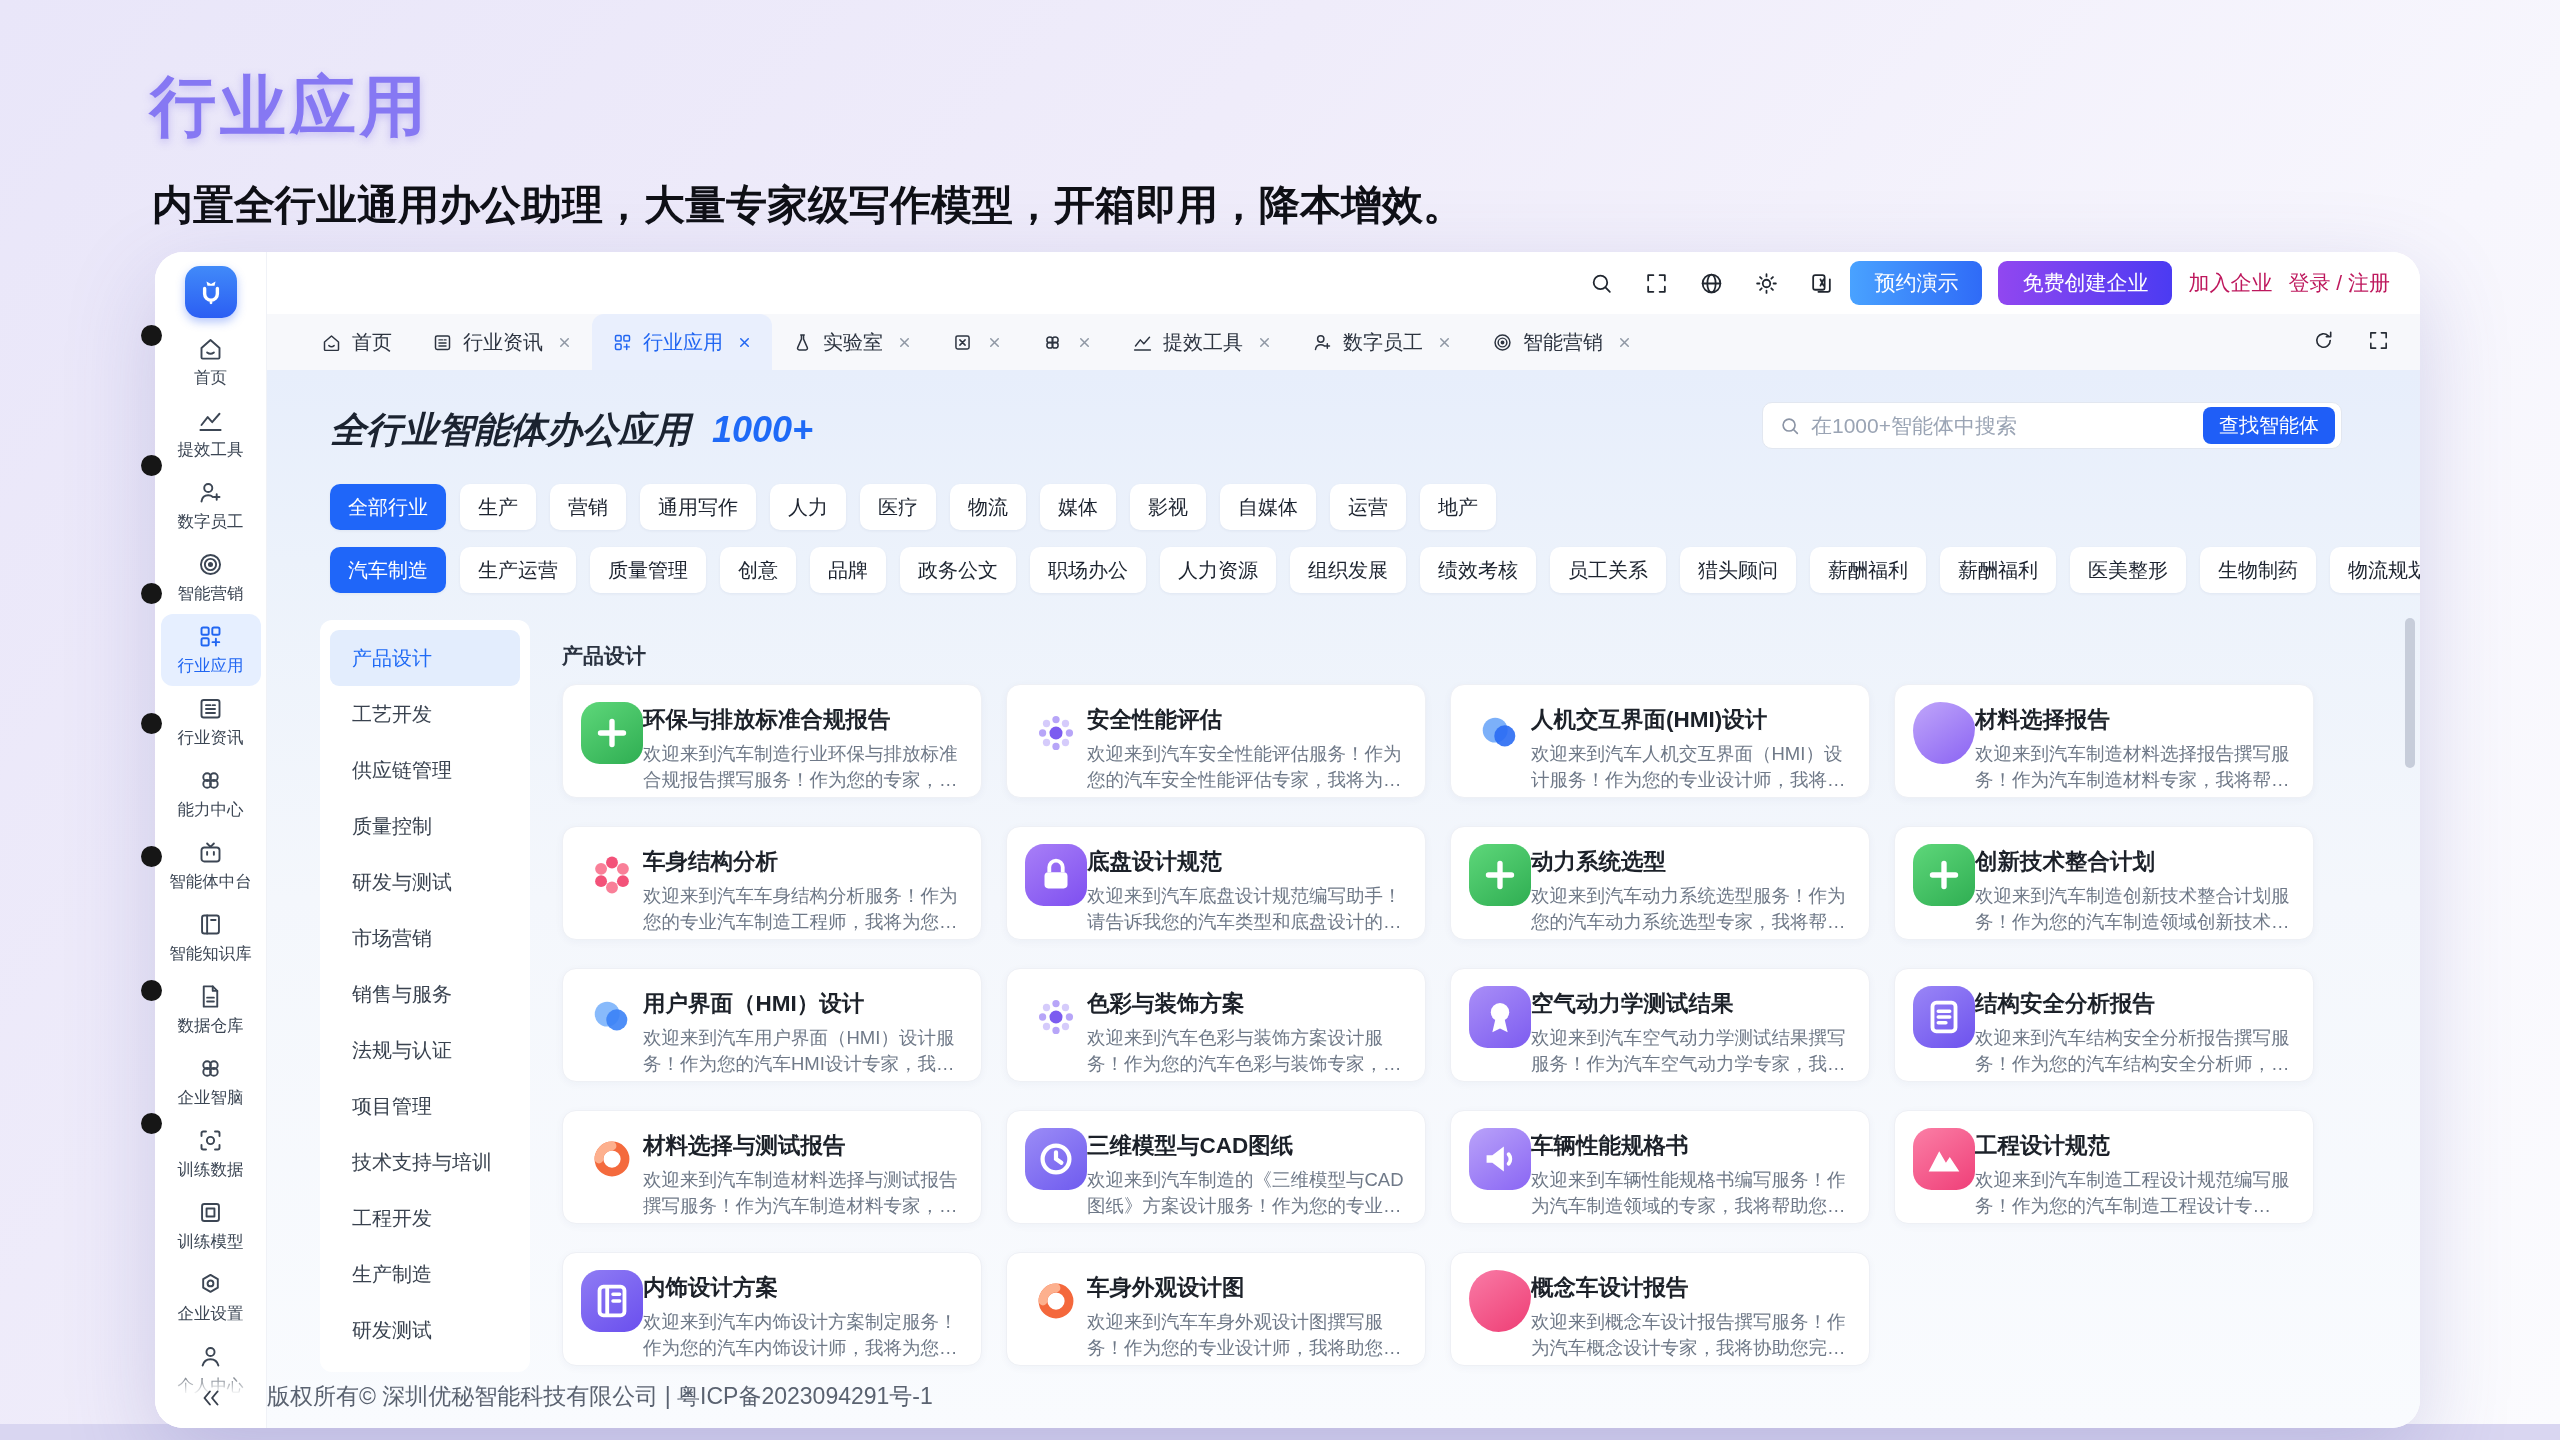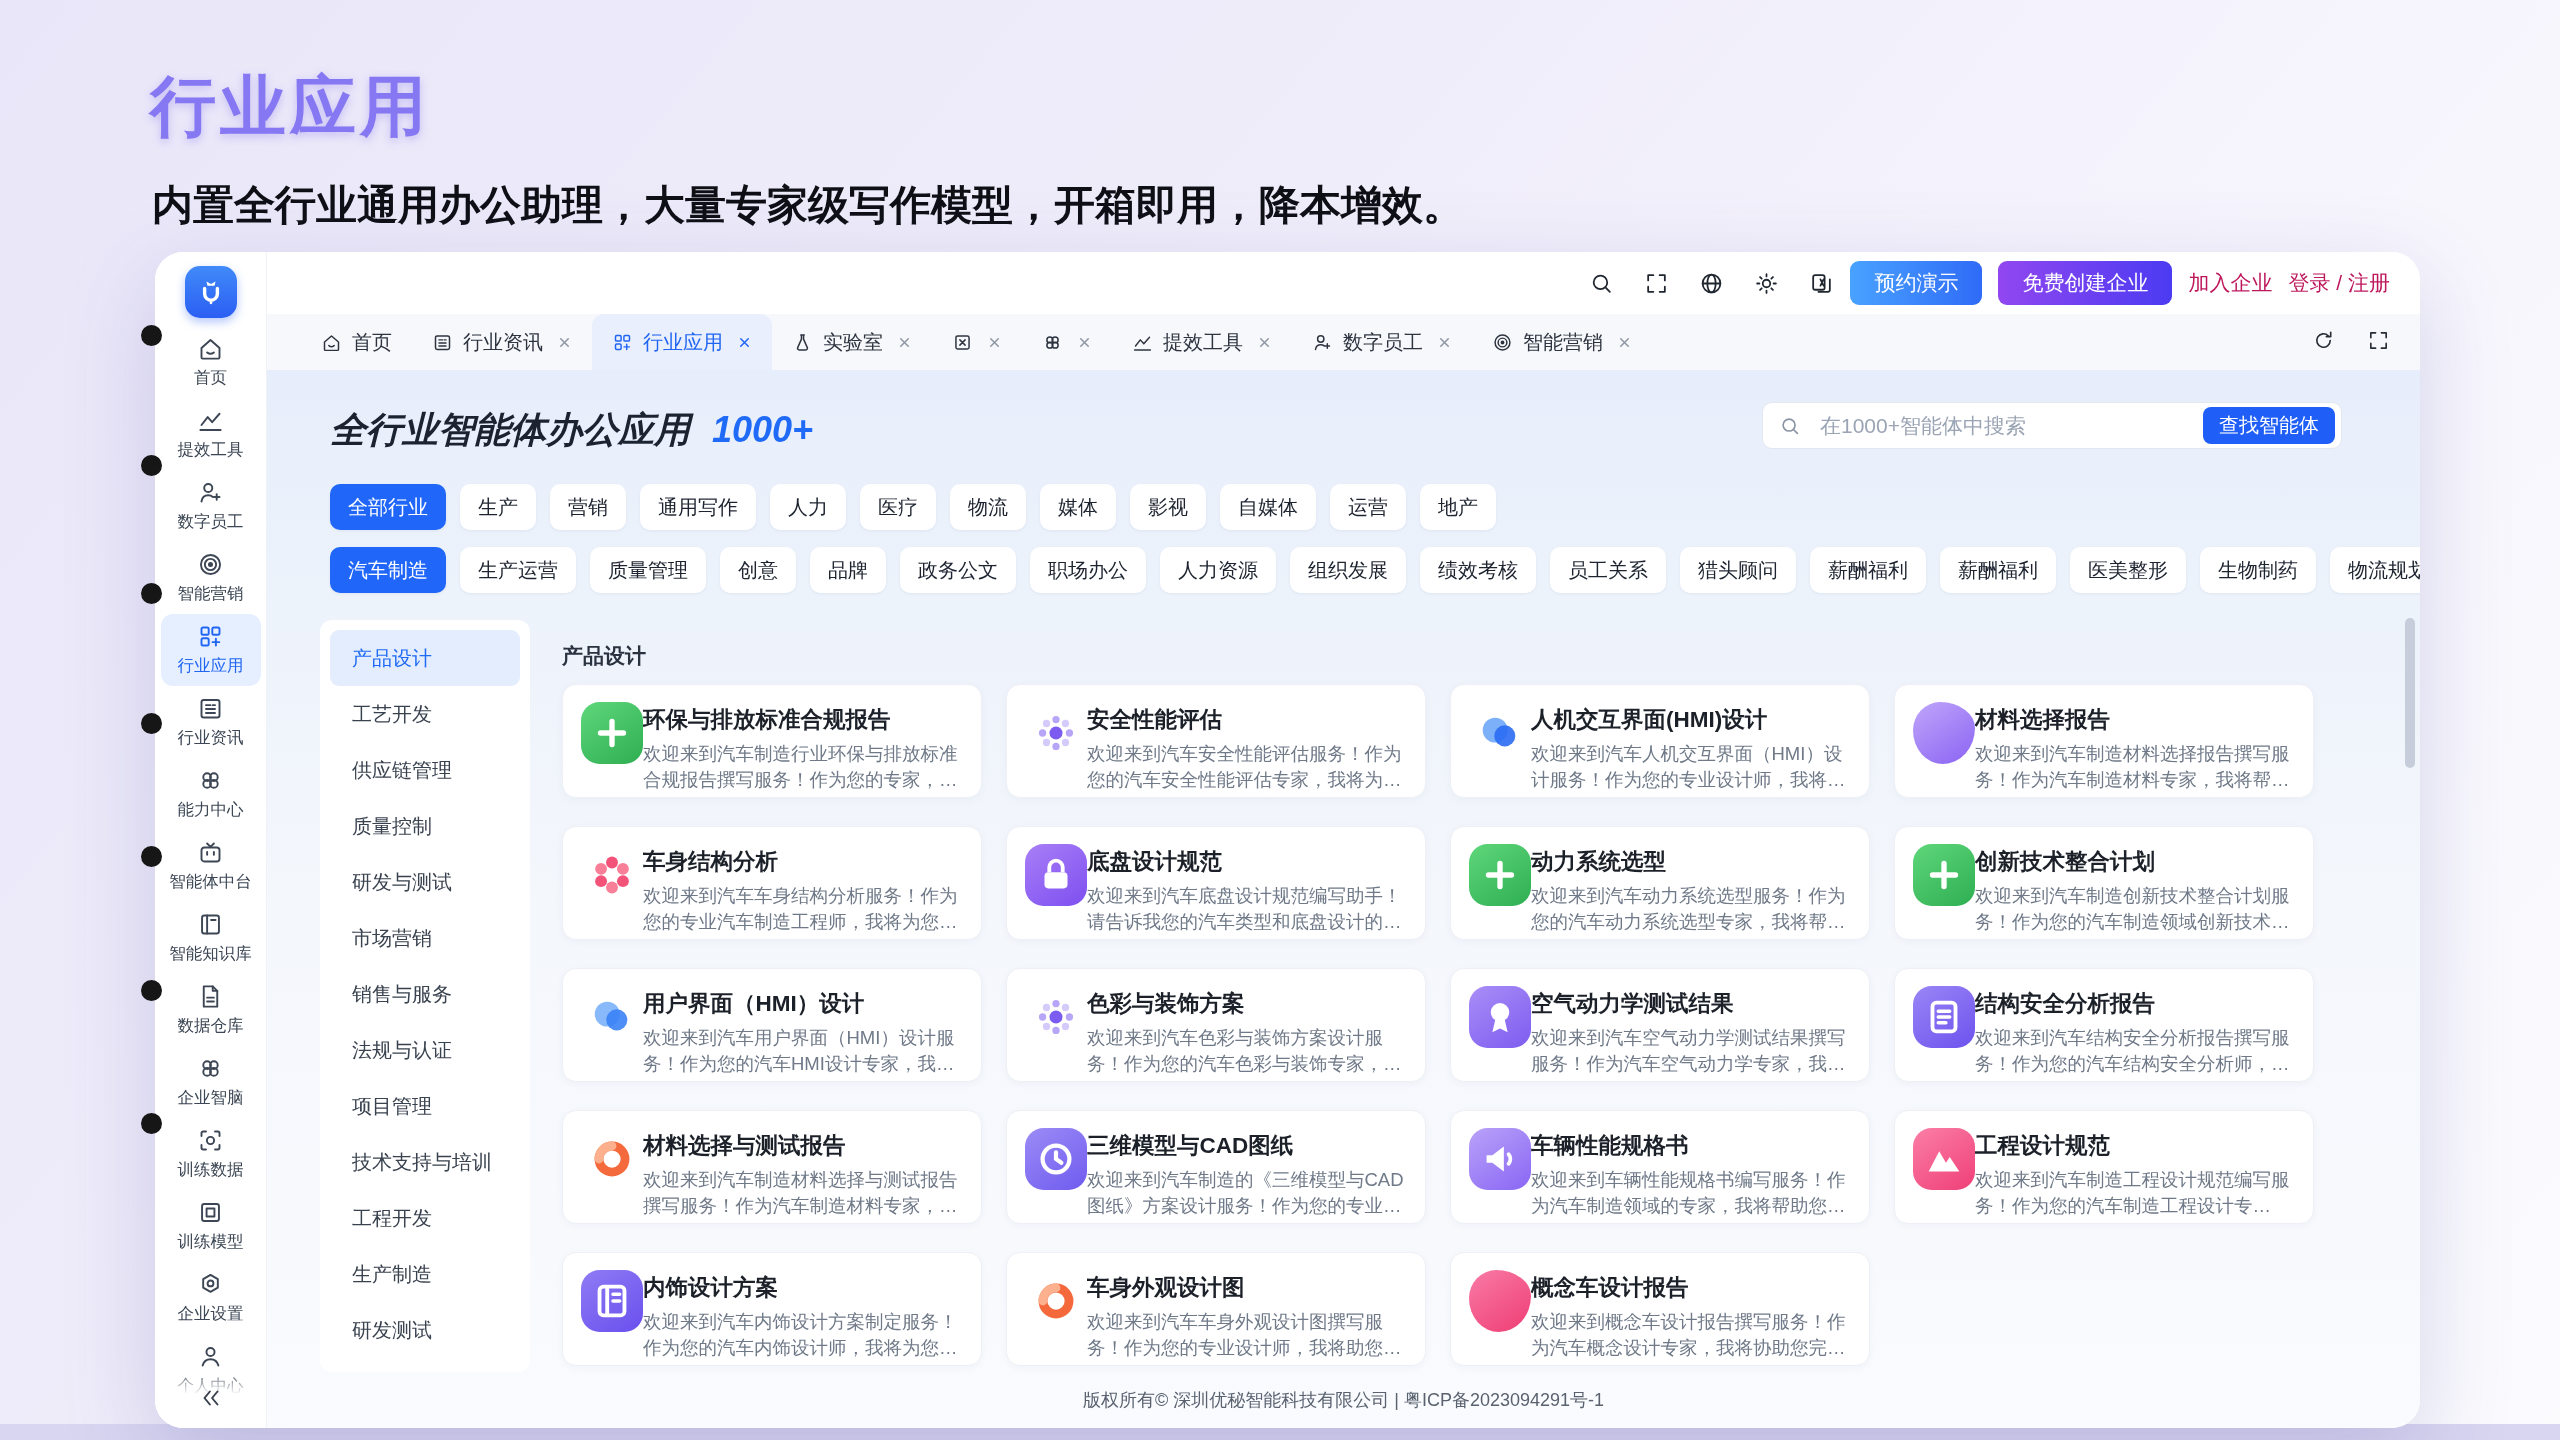--- a/index.html
+++ b/index.html
@@ -67,21 +67,21 @@
 
   
   .w-content { position:absolute; left:112px; top:118px; right:0; bottom:0;
     background:linear-gradient(180deg,#e7eefb 0%,#ecf2fb 18%,#f4f7fc 50%,#f9fbfe 100%); }
   .c-title { position:absolute; left:63px; top:36px; font-size:36px; font-weight:700; color:#1b2330;font-style:italic; }
   .c-count { color:#1f6af7; margin-left:22px; }
   .searchbox { position:absolute; right:78px; top:32px; width:580px; height:47px; background:#fff;
     border:1px solid #e2e7f0; border-radius:10px; display:flex; align-items:center;
     padding:0 6px 0 16px; }
   .searchbox .si { width:22px; height:22px; color:#8b94a5; flex:0 0 auto; }
-  .searchbox input { flex:1; border:none; outline:none; font-size:21px; color:#333; margin-left:19px;
+  .searchbox input { flex:1; border:none; outline:none; font-size:21px; color:#333; margin-left:10px;
     font-family:inherit; background:transparent; min-width:0; }
   .searchbox input::placeholder { color:#9aa4b4; }
   .searchbox button { width:132px; height:37px; border:none; border-radius:8px; background:#1f5ef7;
     color:#fff; font-size:20px; cursor:pointer; font-family:inherit; flex:0 0 auto; }
 
   .chip-row { position:absolute; left:63px; right:30px; display:flex; gap:14px; }
   .row-industry { top:114px; }
   .row-scene { top:177px; }
   .chip { height:46px; display:flex; align-items:center; padding:0 18px; border-radius:10px;
     background:#fff; font-size:20px; font-weight:500; color:#1d2430; cursor:pointer;
@@ -105,21 +105,21 @@
   .card-icon.free { background:transparent !important; border-radius:0; }
   .card-icon.blobby { border-radius:44% 56% 52% 48% / 46% 42% 58% 54%; }
   .card-body { min-width:0; flex:1; }
   .card-title { font-size:22.5px; font-weight:700; color:#1c2129; white-space:nowrap; overflow:hidden;
     text-overflow:ellipsis; margin-top:2px; }
   .card-desc { font-size:18.5px; color:#6f7988; line-height:26px; margin-top:6px;
     display:-webkit-box; -webkit-line-clamp:2; -webkit-box-orient:vertical; overflow:hidden; }
 
   .scroll-thumb { position:absolute; right:5px; top:248px; width:10px; height:150px;
     border-radius:5px; background:#c7cdda; }
-  .c-footer { position:absolute; left:0; right:0; bottom:16px; text-align:center; font-size:18px; color:#5a6270; }
+  .c-footer { position:absolute; left:0; right:0; bottom:16px; text-align:left; font-size:23px; color:#5a6270; }
 </style>
 </head>
 <body>
 
 <div class="hero-title">行业应用</div>
 <div class="hero-sub">内置全行业通用办公助理，大量专家级写作模型，开箱即用，降本增效。</div>
 
 <div class="page-dot" style="top:325px"></div>
 <div class="page-dot" style="top:455px"></div>
 <div class="page-dot" style="top:583px"></div>

